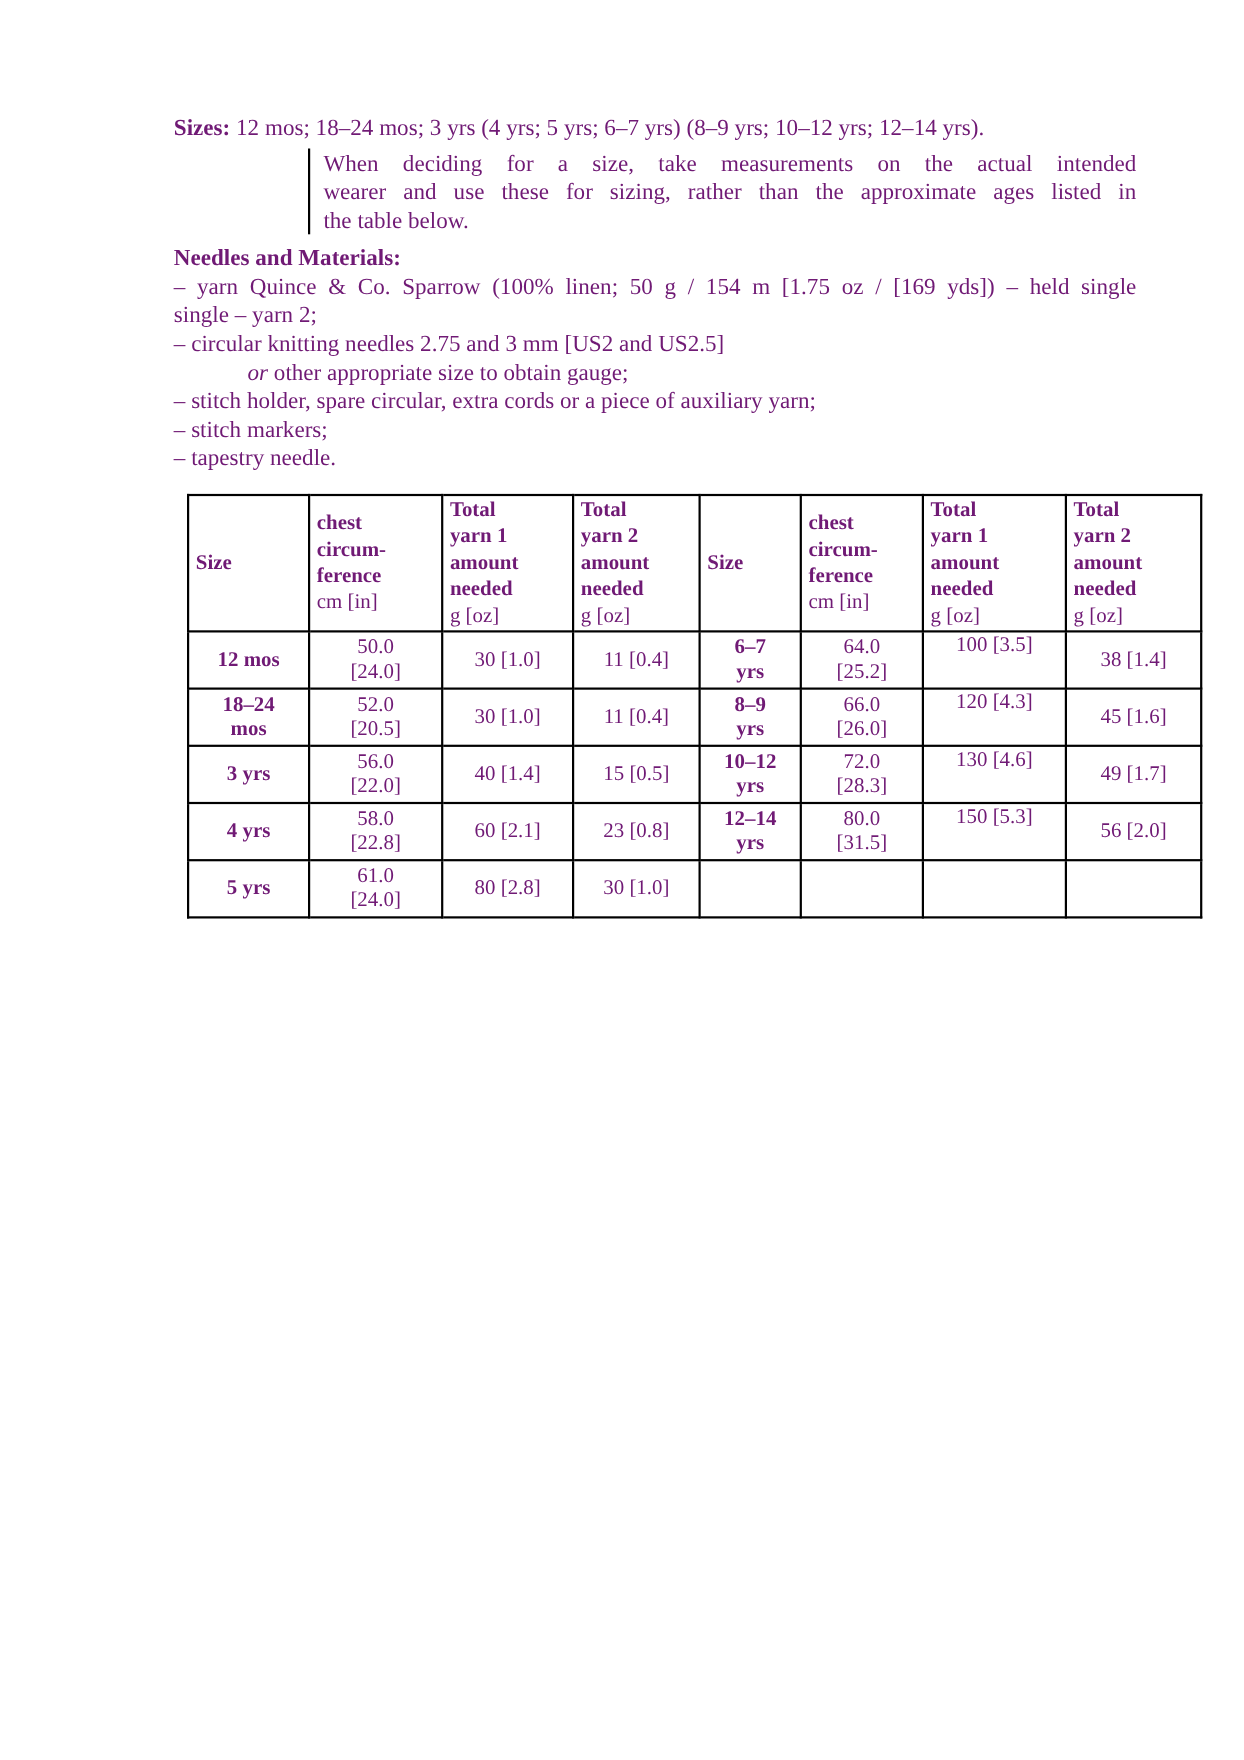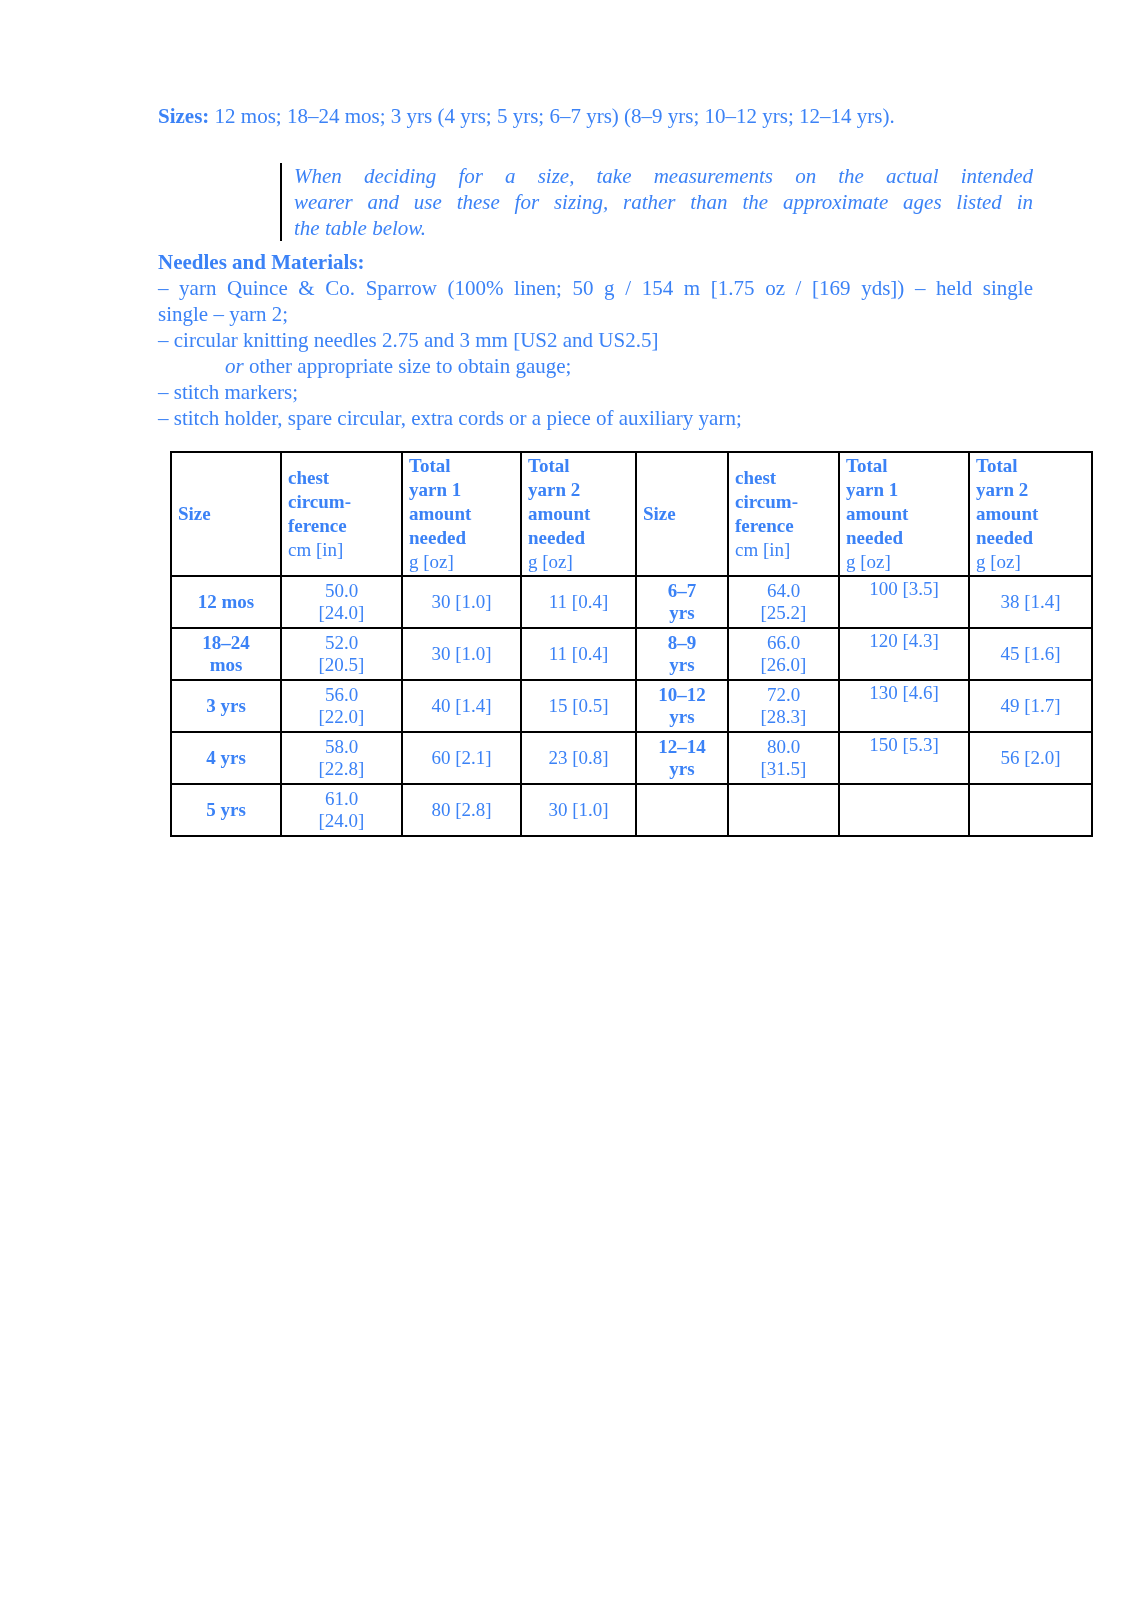--- a/index.html
+++ b/index.html
@@ -5,39 +5,38 @@
   html, body {
     margin: 0;
     padding: 0;
     background: #ffffff;
   }
   .page {
     position: relative;
     width: 1131px;
     height: 1316px;
     background: #ffffff;
-    color: #3b82f6;
+    color: #701a75;
     font-family: "Liberation Serif", "DejaVu Serif", serif;
     font-size: 21px;
     line-height: 26px;
     overflow: hidden;
   }
   .content {
     position: absolute;
     left: 158px;
     top: 103px;
     width: 875px;
   }
   .sizes-line .lbl { font-weight: bold; }
 
   .quote {
-    margin: 34px 0 0 122px;
+    margin: 6px 0 0 122px;
     border-left: 2px solid #000;
     padding-left: 12px;
-    font-style: italic;
   }
   .jline {
     text-align: justify;
     
     text-align-last: justify;
   }
   .mheading {
     margin-top: 8px;
     font-weight: bold;
   }
@@ -91,22 +90,23 @@
       <div>the table below.</div>
     </div>
 
     <div class="mheading">Needles and Materials:</div>
 
     <div>
       <div class="mat jline"><span>– yarn Quince &amp; Co. Sparrow (100% linen; 50 g / 154 m [1.75 oz / [169 yds]) – held single</span></div>
       <div class="mat"><span>single – yarn 2;</span></div>
       <div class="mat"><span>– circular knitting needles 2.75 and 3 mm [US2 and US2.5]</span></div>
       <div class="mat indent-or"><em>or</em><span> other appropriate size to obtain gauge;</span></div>
+      <div class="mat"><span>– stitch holder, spare circular, extra cords or a piece of auxiliary yarn;</span></div>
       <div class="mat"><span>– stitch markers;</span></div>
-      <div class="mat"><span>– stitch holder, spare circular, extra cords or a piece of auxiliary yarn;</span></div>
+      <div class="mat"><span>– tapestry needle.</span></div>
     </div>
 
     <table class="sizes">
       <colgroup>
           <col style="width: 110px;">
           <col style="width: 121px;">
           <col style="width: 119px;">
           <col style="width: 115px;">
           <col style="width: 92px;">
           <col style="width: 111px;">

